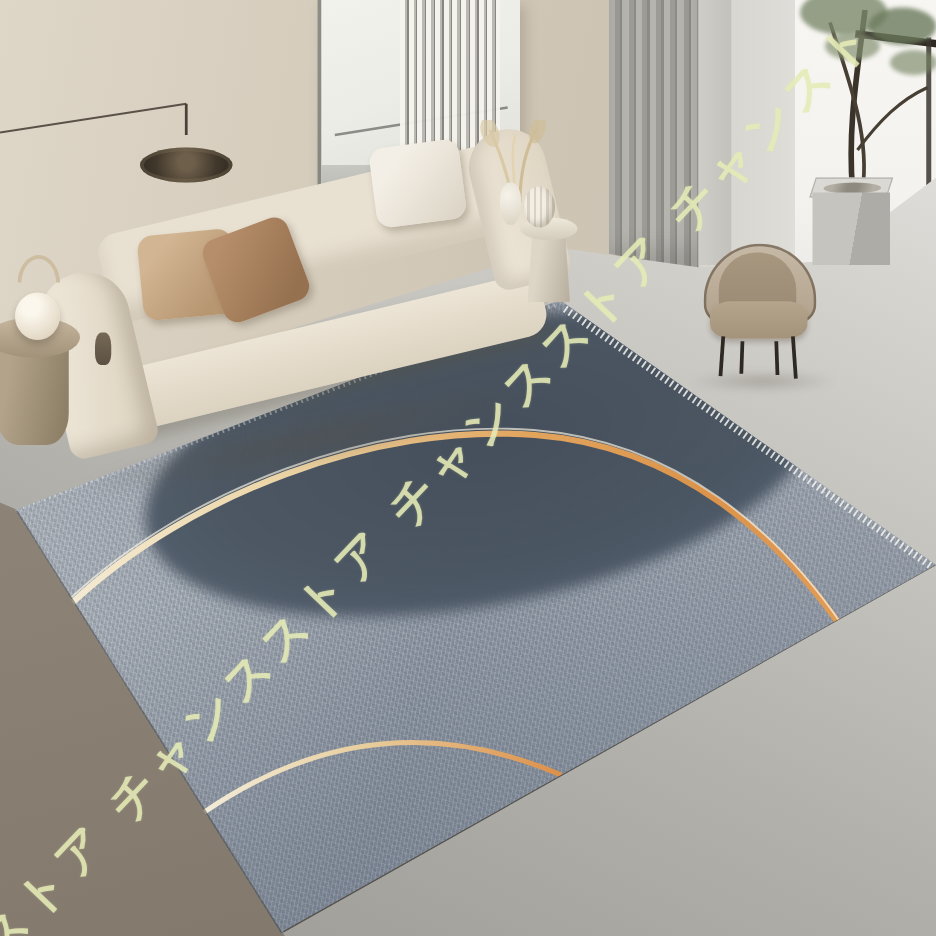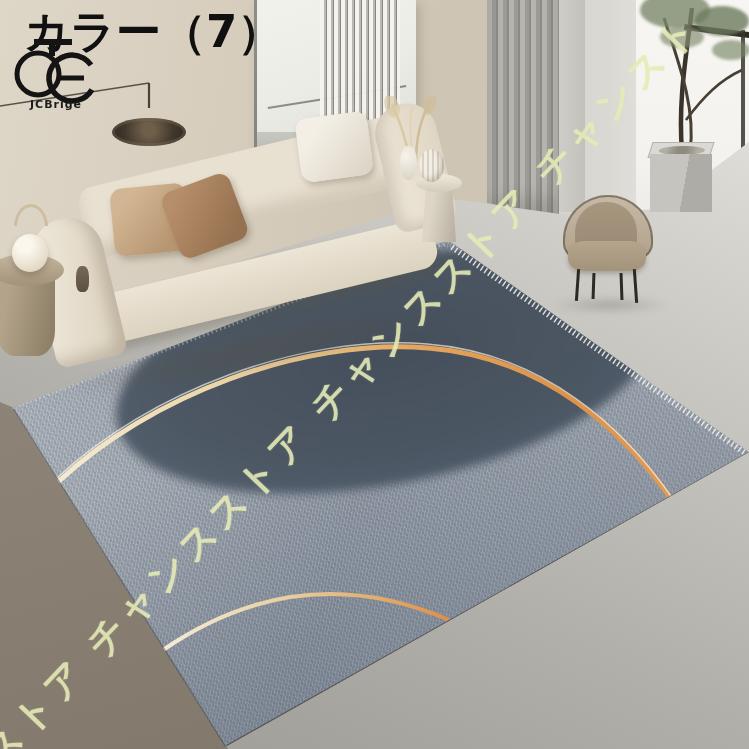--- a/index.html
+++ b/index.html
@@ -275,25 +275,14 @@
   </div>
 
   <svg class="lamp-wire" width="152" height="28" viewBox="0 0 152 28">
     <line x1="0" y1="26" x2="149" y2="3" stroke="#5a5248" stroke-width="1.6"></line>
     <line x1="149" y1="3" x2="149" y2="28" stroke="#4a4238" stroke-width="2.2"></line>
   </svg>
   <div class="lamp-disk"></div>
 
   <div class="watermark">ストア チャンスストア チャンスストア チャンスト</div>
 
-  <div class="color-label">カラー（7）</div>
-  <div class="brand">
-    <svg width="110" height="80" viewBox="0 0 110 80" style="left:0;top:0;">
-      <circle cx="32" cy="40" r="21" fill="none" stroke="#141414" stroke-width="5"></circle>
-      <circle cx="66" cy="44" r="23" fill="none" stroke="#141414" stroke-width="5.5" stroke-dasharray="118 27" transform="rotate(30 66 44)"></circle>
-      <line x1="52" y1="44" x2="78" y2="44" stroke="#141414" stroke-width="5"></line>
-      <line x1="28" y1="8" x2="66" y2="8" stroke="#141414" stroke-width="6"></line>
-      <line x1="46" y1="8" x2="46" y2="22" stroke="#141414" stroke-width="6"></line>
-    </svg>
-    <div class="brand-name">JCBrige</div>
-  </div>
 
 </div>
 
 </body></html>

